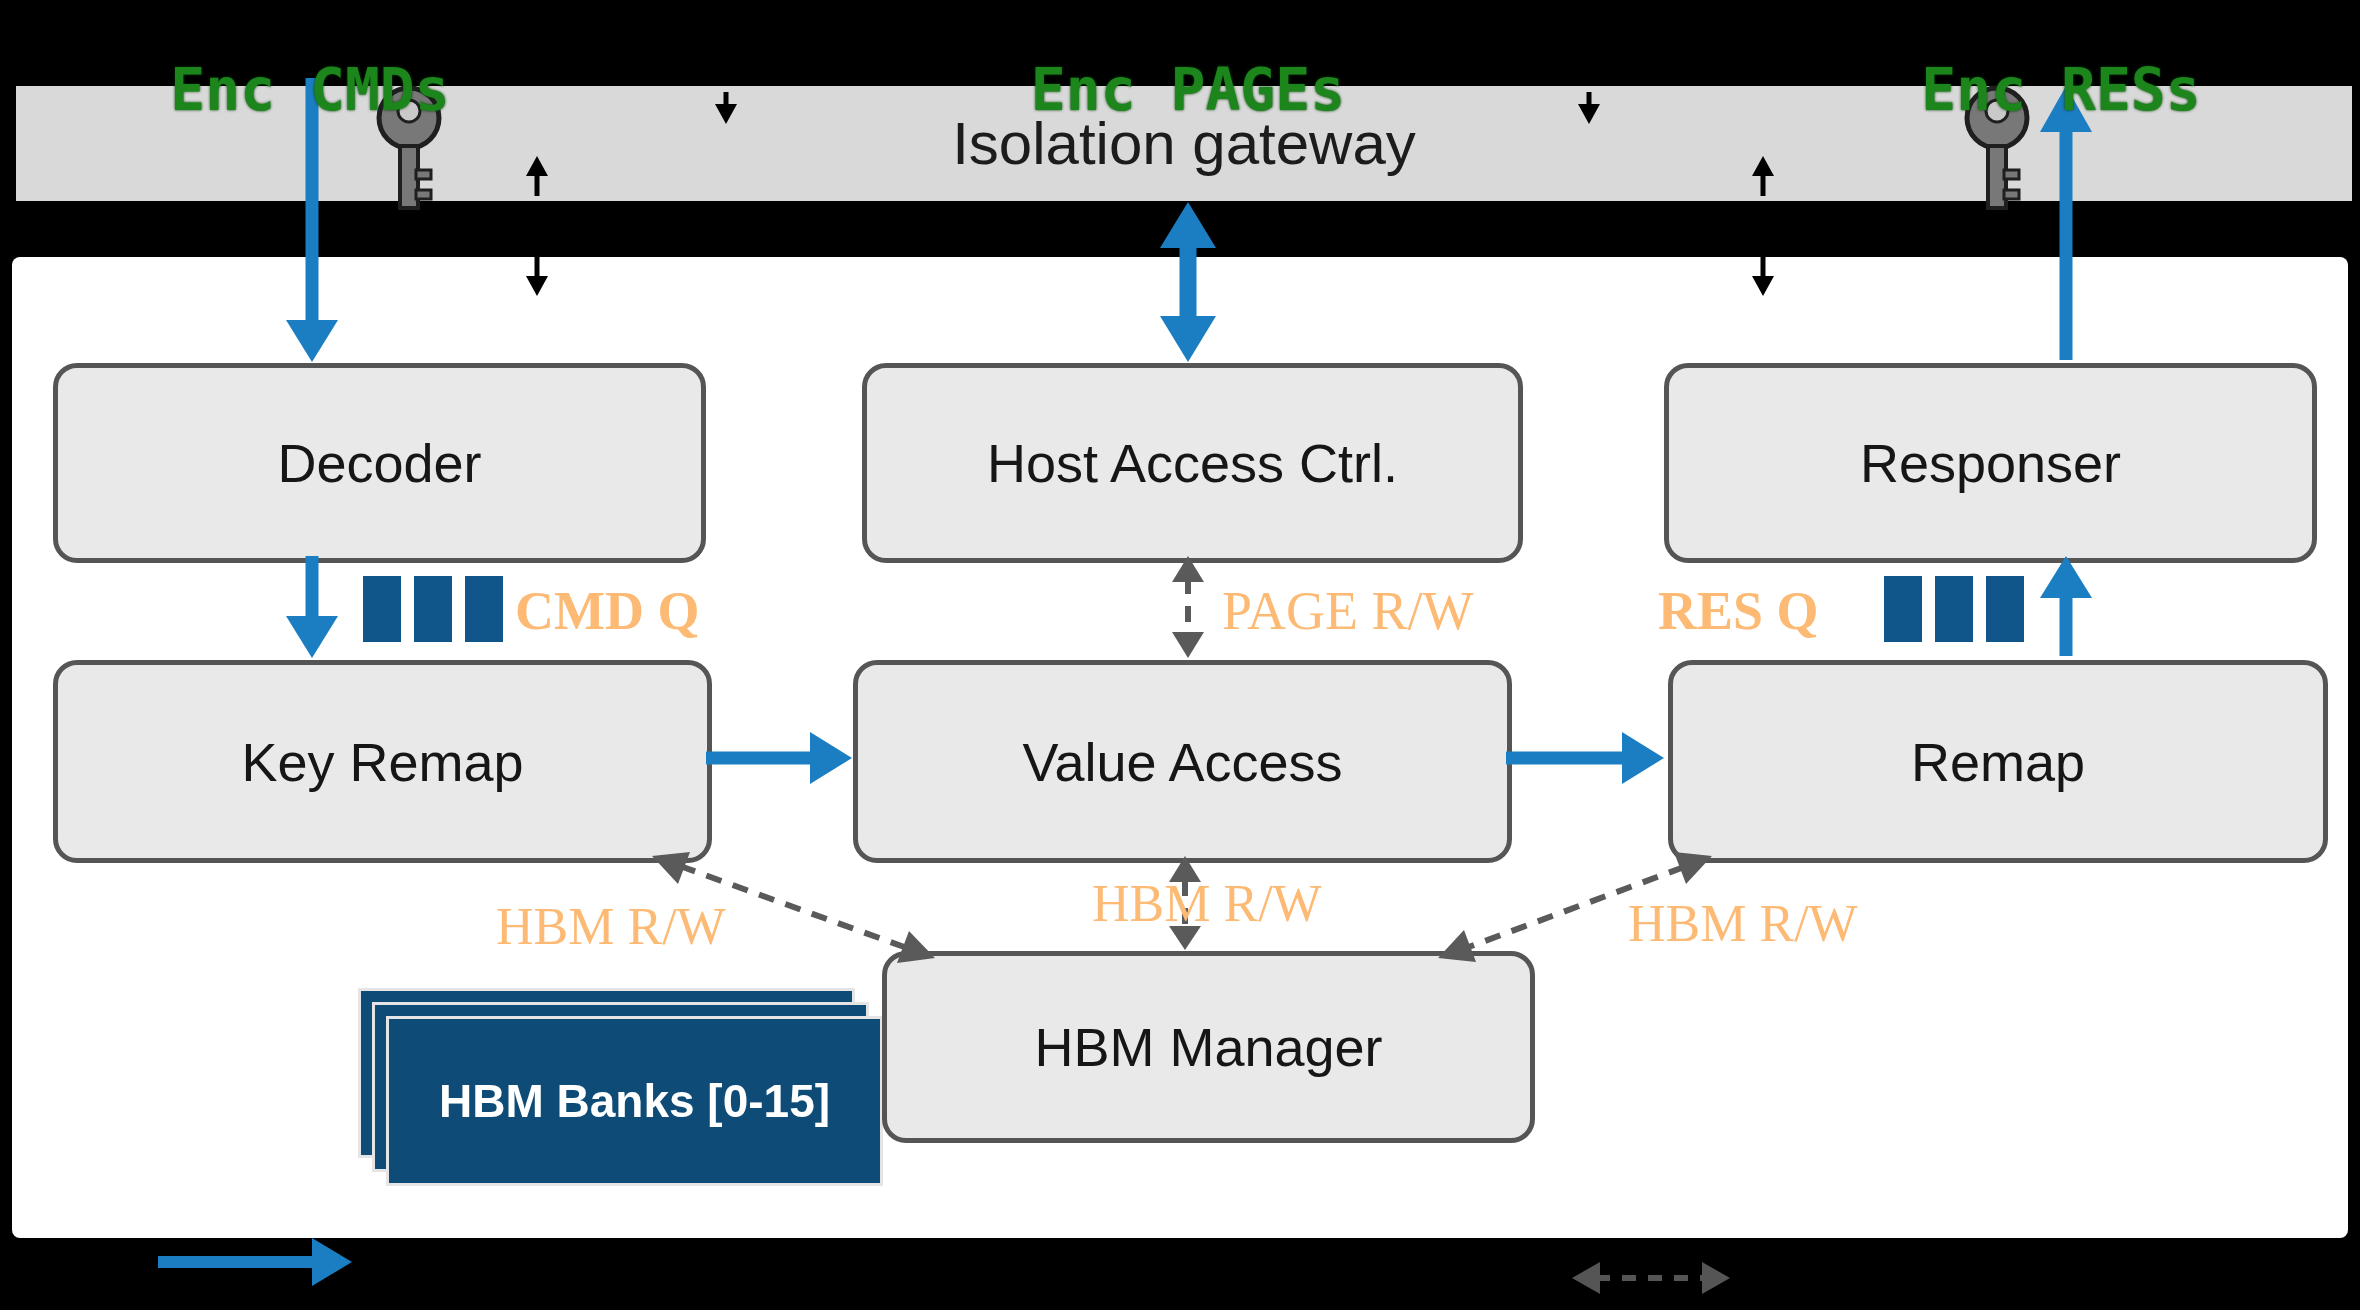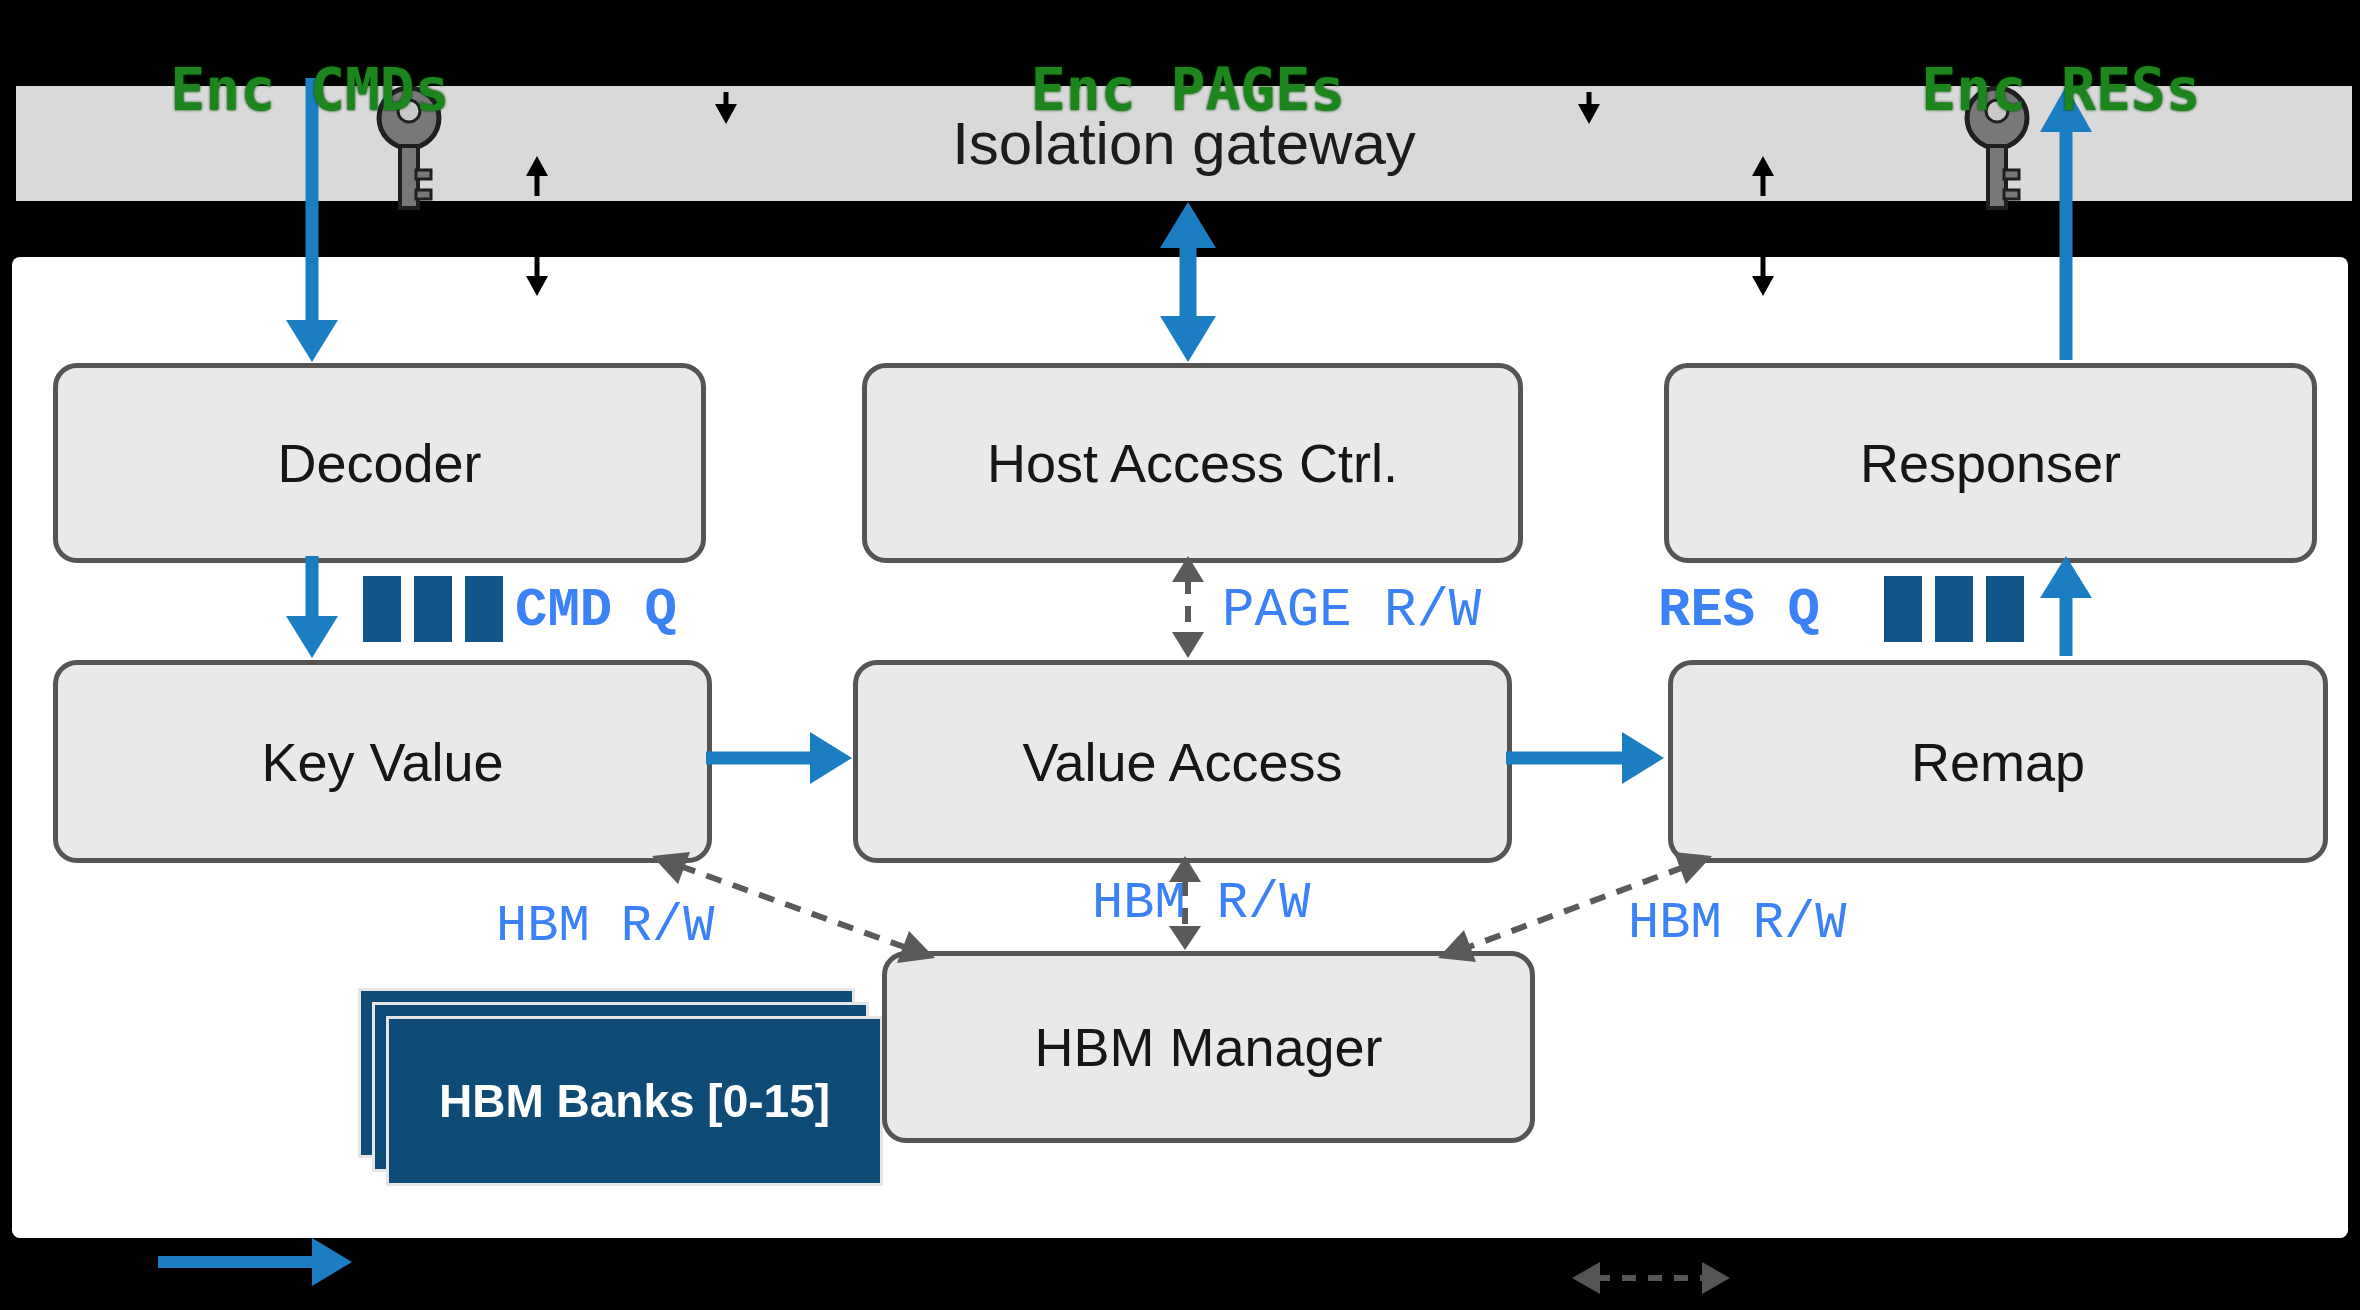--- a/index.html
+++ b/index.html
@@ -7,21 +7,21 @@
           font-family:"Liberation Sans",sans-serif;}
   .abs{position:absolute;}
   .panel{background:#ffffff;border-radius:8px;z-index:0;}
   .gatewaybar{background:#d9d9d9;display:flex;align-items:center;justify-content:center;
               font-size:60px;color:#1c1c1c;z-index:1;}
   .box{background:#e9e9e9;border:5px solid #555;border-radius:24px;display:flex;
        align-items:center;justify-content:center;font-size:54px;color:#161616;z-index:2;}
   .greenlabel{font-family:"DejaVu Sans Mono",monospace;font-weight:bold;font-size:58px;
               color:#1c861c;text-shadow:0 0 3px #013d01;z-index:10;white-space:nowrap;
               transform:translateX(-50%);margin-top:48px;}
-  .mono{font-family:Liberation Mono, monospace;font-size:54px;color:#3b82f6;
+  .mono{font-family:Liberation Serif, serif;font-size:54px;color:#fdba74;
         z-index:10;white-space:nowrap;}
   .mono.bold{font-weight:bold;}
   .qicon{display:flex;gap:13px;z-index:6;}
   .qbar{width:38px;height:66px;background:#11568a;}
   .stack{z-index:1;}
   .bank{position:absolute;width:491px;height:164px;background:#0e4b76;
         border:3px solid #e5e5e5;}
   .bank.r{width:499px;}
   .banklabel{display:flex;align-items:center;justify-content:center;color:#ffffff;
              font-weight:bold;font-size:46px;}
@@ -54,21 +54,21 @@
 
   <div class="abs mono" style="left:1222px;top:580px;">PAGE R/W</div>
 
   <div class="abs mono bold" style="left:1658px;top:580px;">RES Q</div>
   <div class="abs qicon" style="left:1884px;top:576px;">
     <span class="qbar"></span>
     <span class="qbar"></span>
     <span class="qbar"></span>
   </div>
 
-  <div class="abs box" style="left:53px;top:660px;width:649px;height:193px;">Key Value</div>
+  <div class="abs box" style="left:53px;top:660px;width:649px;height:193px;">Key Remap</div>
   <div class="abs box" style="left:853px;top:660px;width:649px;height:193px;">Value Access</div>
   <div class="abs box" style="left:1668px;top:660px;width:650px;height:193px;">Remap</div>
 
   <div class="abs mono" style="left:496px;top:897px;font-size:52px;">HBM R/W</div>
   <div class="abs mono" style="left:1092px;top:874px;font-size:52px;">HBM R/W</div>
   <div class="abs mono" style="left:1628px;top:894px;font-size:52px;">HBM R/W</div>
 
   <div class="abs stack" style="left:358px;top:988px;width:519px;height:192px;">
     <div class="bank" style="left:0;top:0;"></div>
     <div class="bank" style="left:14px;top:14px;"></div>

